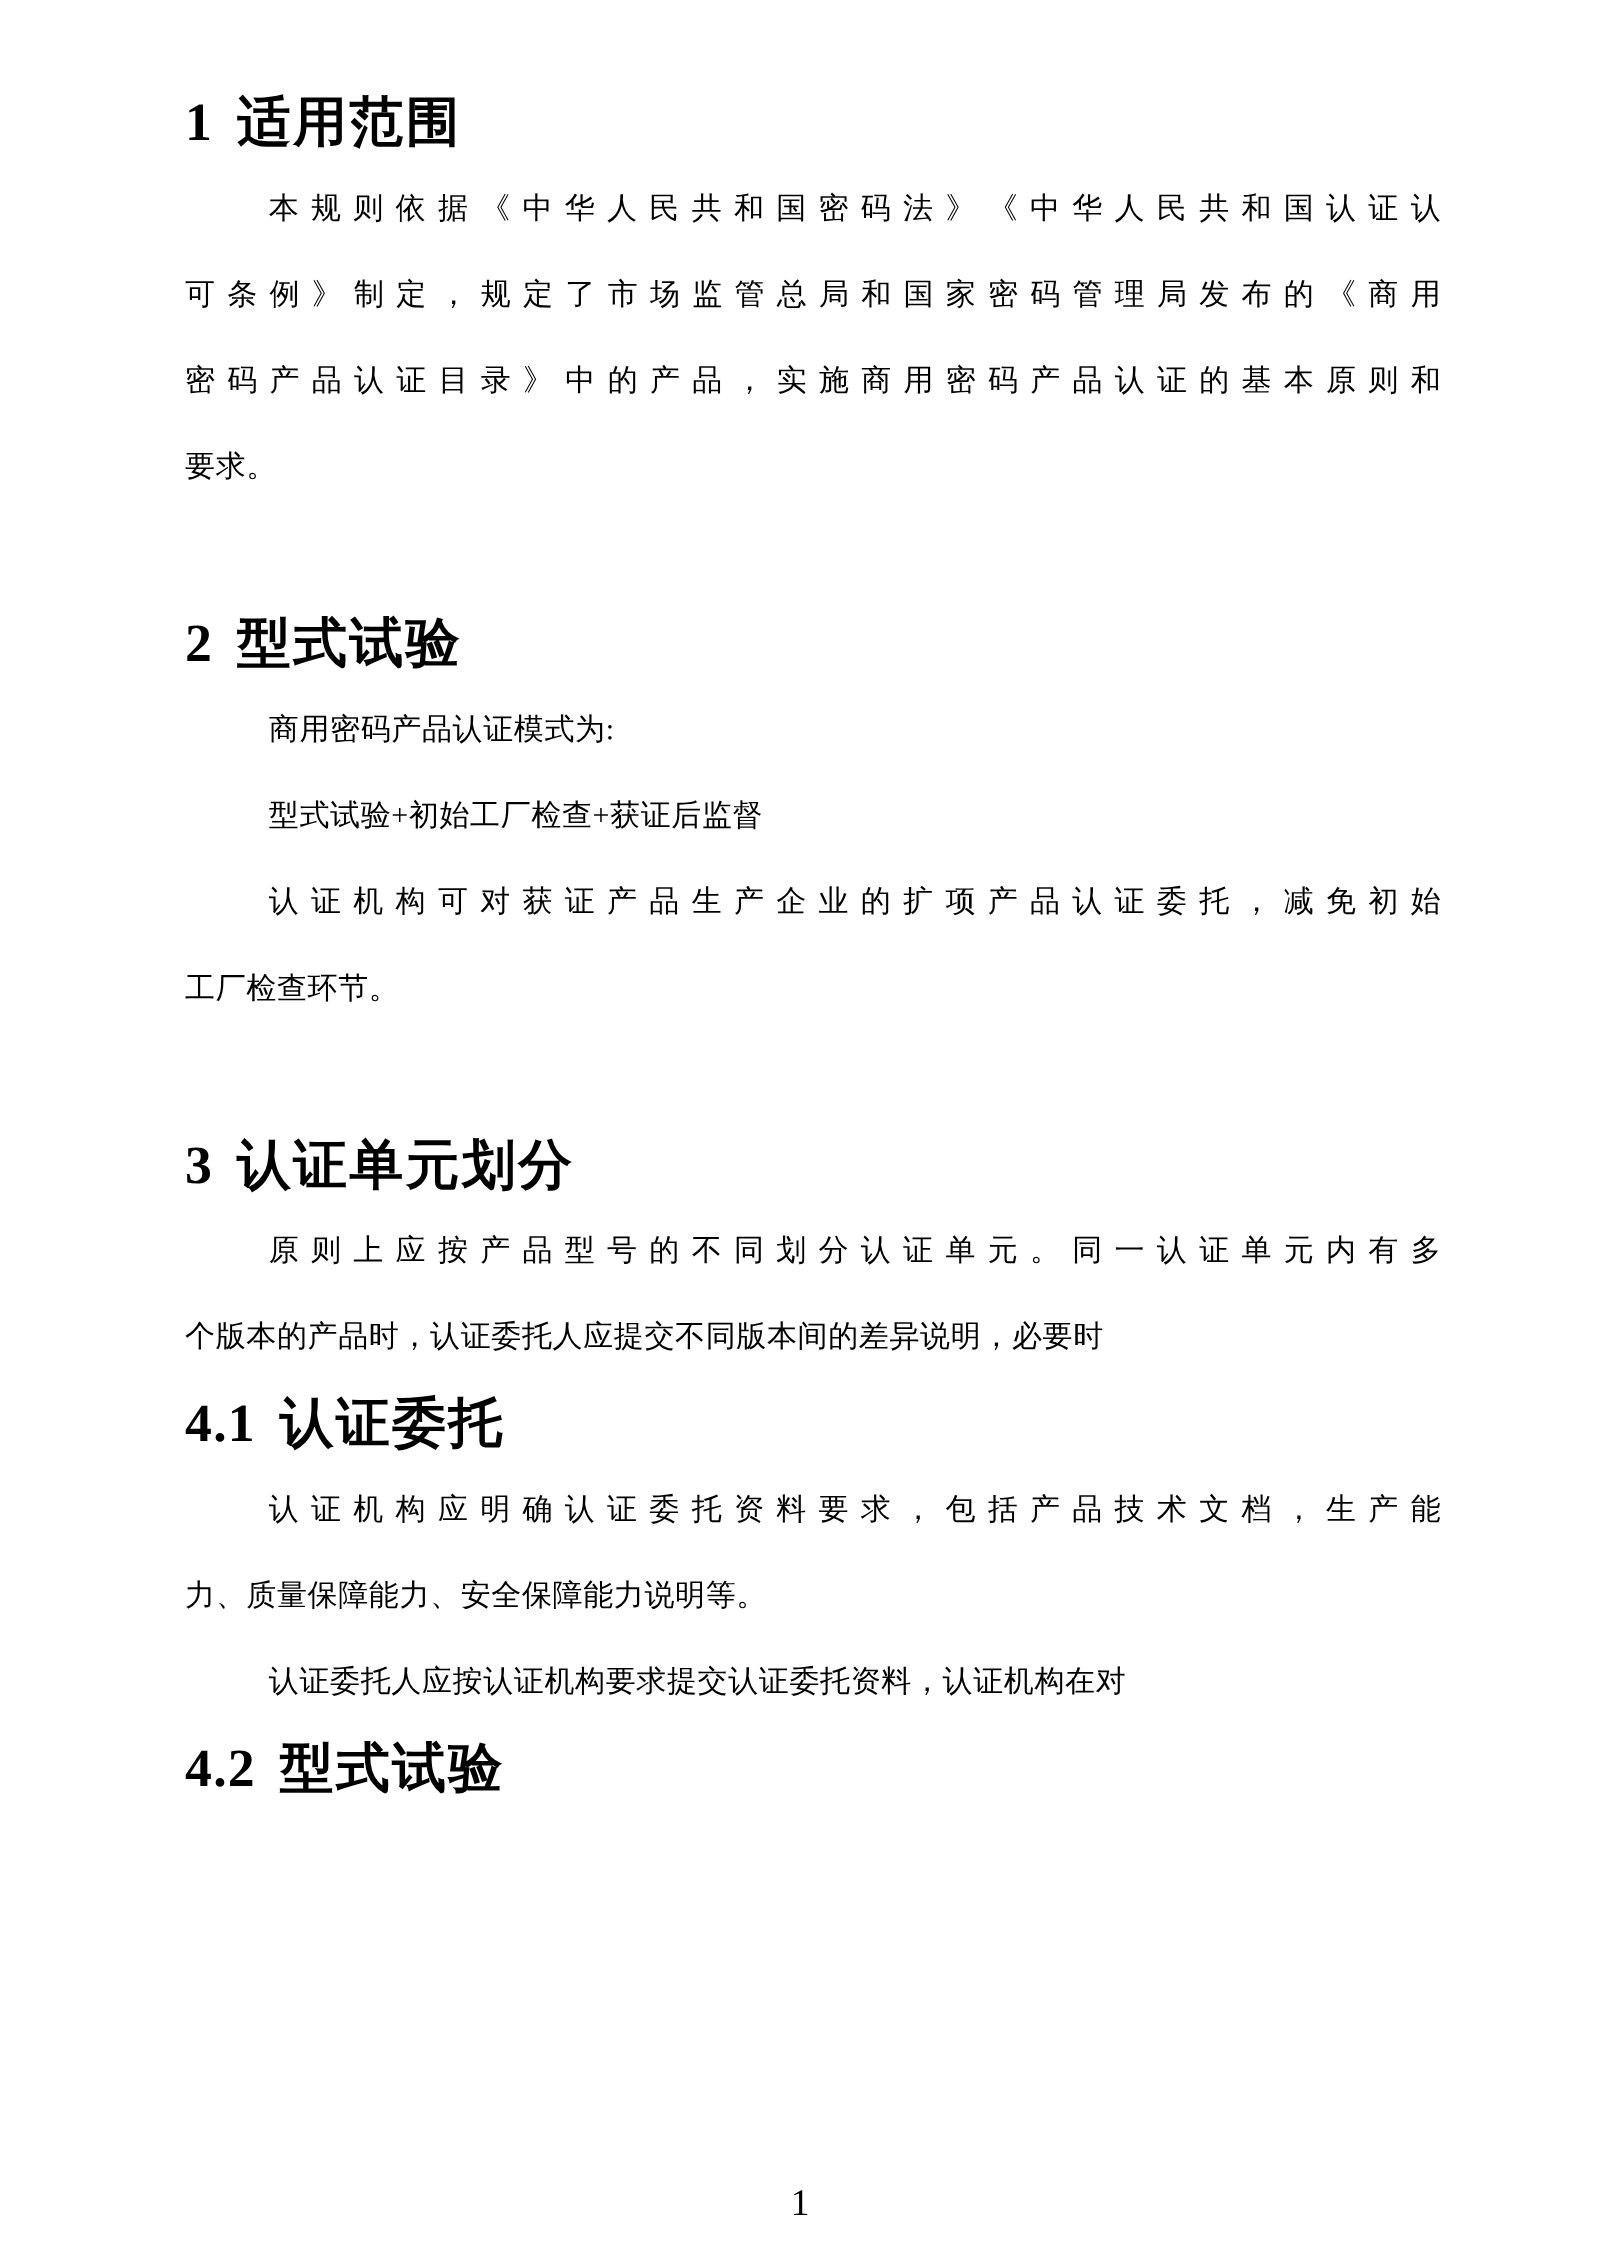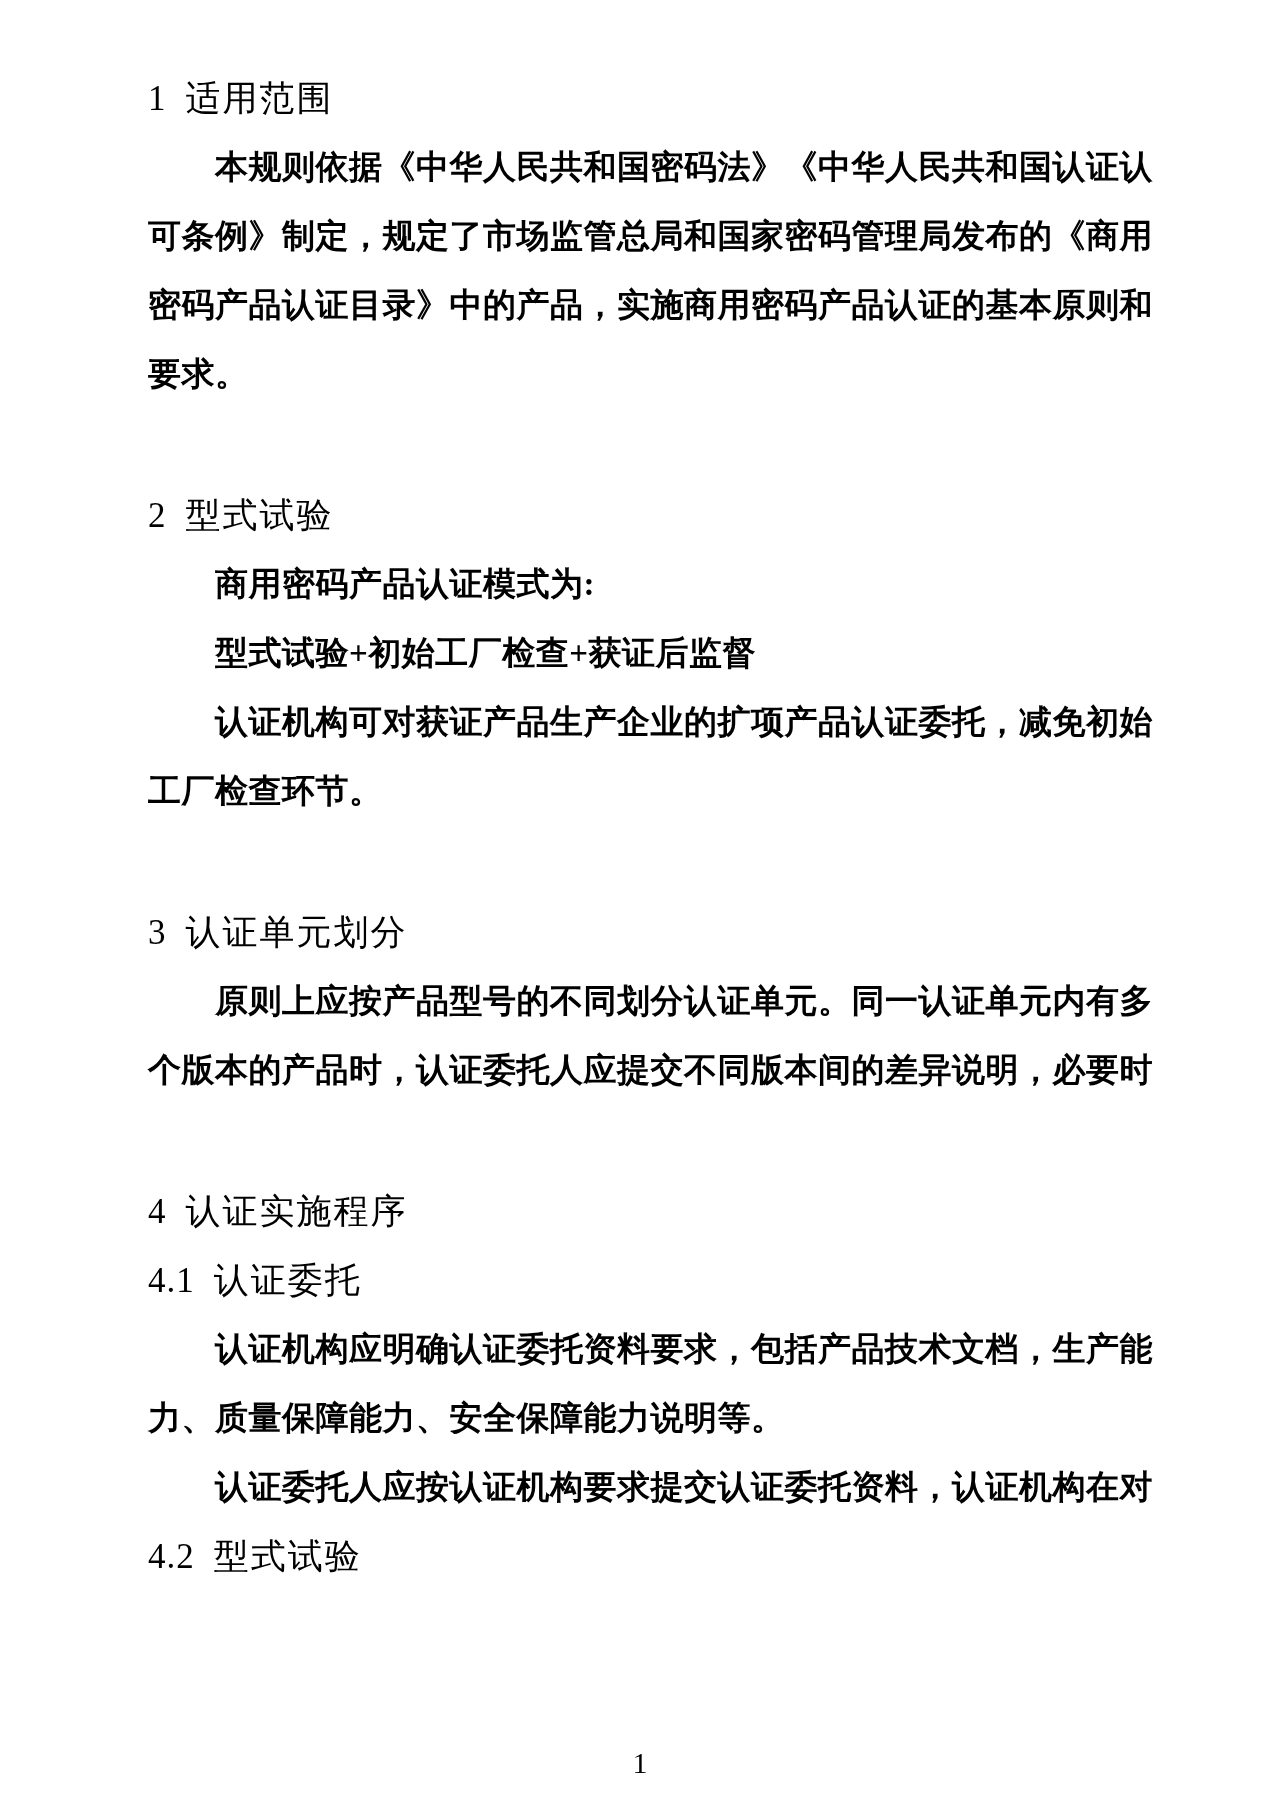--- a/index.html
+++ b/index.html
@@ -20,39 +20,38 @@
   .content {
     position: absolute;
     top: 64px;
     left: 148px;
     width: 1005px;
   }
   
   .line {
     height: 69px;
     line-height: 69px;
-    font-size: 33px;
+    font-size: 24px;
     letter-spacing: 0.5px;
     white-space: nowrap;
-    font-weight: bold;
   }
   .para { margin: 0; }
   .para .line:first-child { text-indent: 67px; }
   
   .para .line:not(:last-child) {
     white-space: normal;
     text-align: justify;
     text-align-last: justify;
     text-justify: inter-character;
   }
   .heading-block {
     height: 69px;
     line-height: 69px;
-    font-size: 35px;
-    font-weight: normal;
+    font-size: 43px;
+    font-weight: bold;
   }
   
   .heading-block.level-1:not(:first-child) { margin-top: 72px; }
   .h-num {
     display: inline-block;
     margin-right: 19px;
     letter-spacing: 1px;
   }
   .h-title { letter-spacing: 2px; }
   .footer {
@@ -86,21 +85,20 @@
       </div>
       <div class="para">
         <div class="line">认证机构可对获证产品生产企业的扩项产品认证委托，减免初始</div>
         <div class="line">工厂检查环节。</div>
       </div>
       <div class="heading-block level-1"><span class="h-num">3</span><span class="h-title">认证单元划分</span></div>
       <div class="para">
         <div class="line">原则上应按产品型号的不同划分认证单元。同一认证单元内有多</div>
         <div class="line">个版本的产品时，认证委托人应提交不同版本间的差异说明，必要时</div>
       </div>
-      <div class="heading-block level-1"><span class="h-num">4</span><span class="h-title">认证实施程序</span></div>
       <div class="heading-block level-2"><span class="h-num">4.1</span><span class="h-title">认证委托</span></div>
       <div class="para">
         <div class="line">认证机构应明确认证委托资料要求，包括产品技术文档，生产能</div>
         <div class="line">力、质量保障能力、安全保障能力说明等。</div>
       </div>
       <div class="para">
         <div class="line">认证委托人应按认证机构要求提交认证委托资料，认证机构在对</div>
       </div>
       <div class="heading-block level-2"><span class="h-num">4.2</span><span class="h-title">型式试验</span></div>
     </main>

